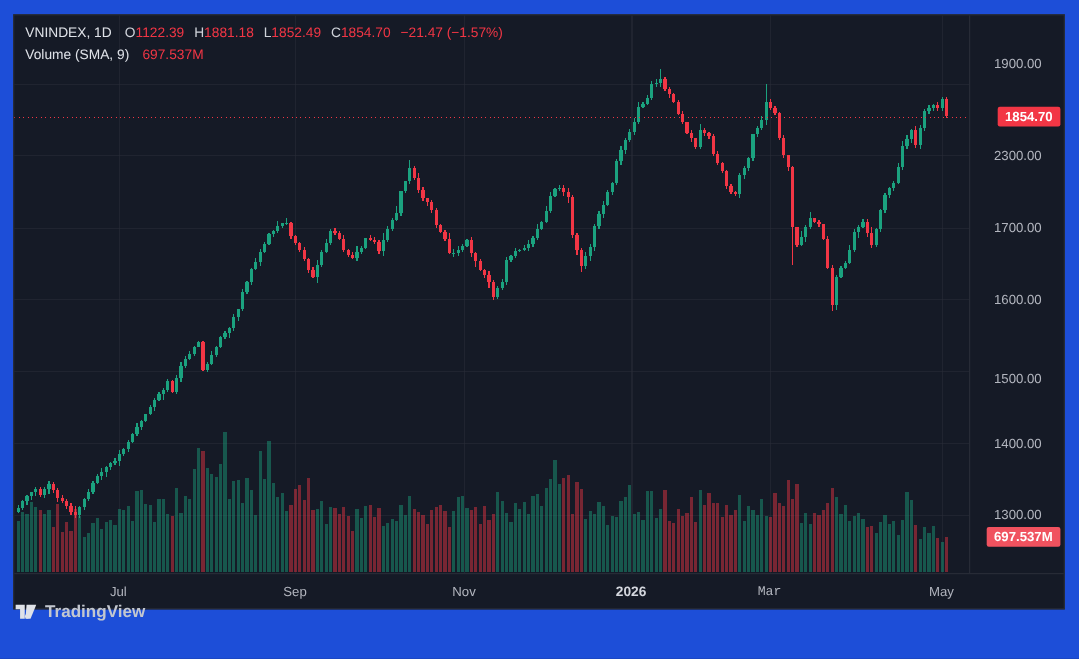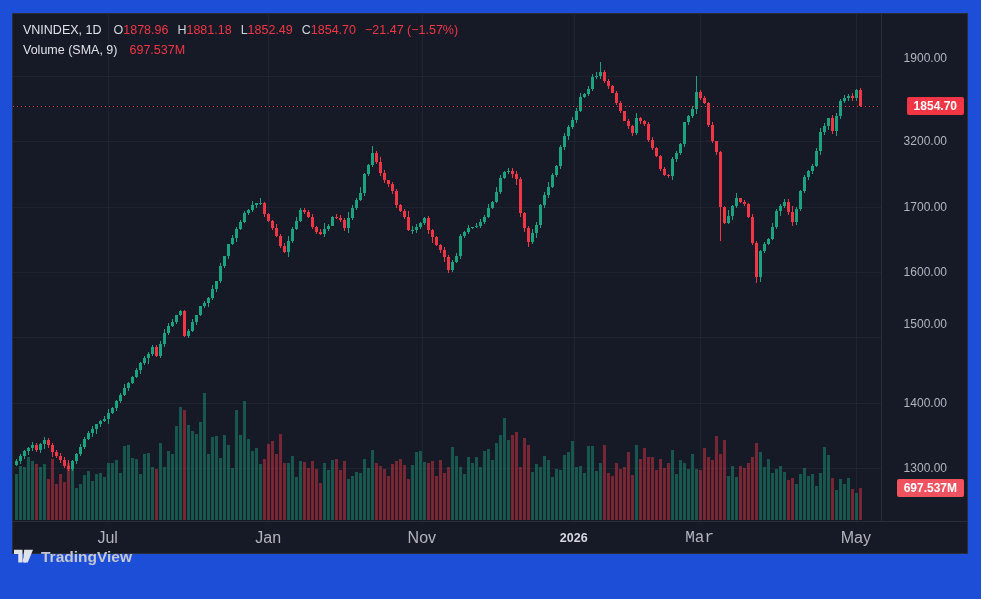--- a/index.html
+++ b/index.html
@@ -17,21 +17,21 @@
   .red{color:#f23645;}
   .price-axis{position:absolute;left:868px;top:0;width:86px;height:507px;
               border-left:1px solid #2a2e39;cursor:ns-resize;}
   .tick-label{position:absolute;right:21px;transform:translateY(-50%);
               font-size:12px;color:#b2b5be;}
   .axis-badge{position:absolute;right:4px;height:18px;line-height:18px;padding:0 7px;
               border-radius:2px;font-size:12px;font-weight:700;color:#ffffff;z-index:6;}
   .time-axis{position:absolute;left:0;top:507px;width:954px;height:32px;
              border-top:1px solid #2a2e39;cursor:ew-resize;}
   .month{position:absolute;top:50%;transform:translate(-50%,-50%);
-         font-size:16px;color:#b2b5be;white-space:nowrap;}
+         font-size:12px;color:#b2b5be;white-space:nowrap;}
   .month.bold{font-weight:700;font-size:12.5px;color:#d4d7de;}
   .brand{position:absolute;left:14px;top:548px;display:flex;align-items:center;gap:8px;
          color:#c3c7cf;font-size:15.5px;font-weight:700;cursor:pointer;}
   .brand svg{display:block;}
 </style>
 </head>
 <body>
 
 <div class="stage">
   <div class="widget">
@@ -685,48 +685,48 @@
           <rect x="838" y="81.85194612206581" width="3" height="2.452784022235619" fill="#f23645" shape-rendering="crispEdges"></rect>
           <rect x="843" y="74.60064179970824" width="1" height="12.602485757699483" fill="#1ba27f" shape-rendering="crispEdges"></rect>
           <rect x="842" y="75.72" width="3" height="8.584730144301432" fill="#1ba27f" shape-rendering="crispEdges"></rect>
           <rect x="847" y="74.29573333333329" width="1" height="18.74413333333338" fill="#f23645" shape-rendering="crispEdges"></rect>
           <rect x="846" y="75.7461333333333" width="3" height="15.84986666666667" fill="#f23645" shape-rendering="crispEdges"></rect>
           <line x1="0" y1="92.5" x2="868" y2="92.5" stroke="#f23645" stroke-width="1" shape-rendering="crispEdges" stroke-dasharray="1,3"></line>
         </svg>
       <div class="legend">
         <div class="legend-row">
           <span class="title">VNINDEX, 1D</span>
-          <span class="pair"><span class="k">O</span><span class="red">1878.96</span></span>
+          <span class="pair"><span class="k">O</span><span class="red">1122.39</span></span>
           <span class="pair"><span class="k">H</span><span class="red">1881.18</span></span>
           <span class="pair"><span class="k">L</span><span class="red">1852.49</span></span>
           <span class="pair"><span class="k">C</span><span class="red">1854.70</span></span>
           <span class="red">−21.47 (−1.57%)</span>
         </div>
         <div class="legend-row">
           <span class="title">Volume (SMA, 9)</span>
           <span class="red">697.537M</span>
         </div>
       </div>
     </div>
 
     <div class="price-axis" id="price-axis">
       <div class="axis-badge" id="price-badge" style="top: 82.596px; background: rgb(242, 54, 69);">1854.70</div>
       <div class="axis-badge" id="volume-badge" style="top: 465px; background: rgb(240, 82, 95);">697.537M</div>
     <div class="tick-label" style="top: 44px; text-align: right;">1900.00</div>
-        <div class="tick-label" style="top: 127.333px;">3200.00</div>
+        <div class="tick-label" style="top: 127.333px;">2300.00</div>
         <div class="tick-label" style="top: 192.667px;">1700.00</div>
         <div class="tick-label" style="top: 258px;">1600.00</div>
-        <div class="tick-label" style="top: 310px;">1500.00</div>
+        <div class="tick-label" style="top: 330px;">1500.00</div>
         <div class="tick-label" style="top: 388.667px;">1400.00</div>
         <div class="tick-label" style="top: 454px; text-align: center;">1300.00</div>
       </div>
 
     <div class="time-axis" id="time-axis">
         <div class="month" style="left: 94.612px;">Jul</div>
-        <div class="month" style="left: 255.192px;">Jan</div>
+        <div class="month" style="left: 255.192px;">Sep</div>
         <div class="month" style="left: 408.828px;">Nov</div>
         <div class="month bold" style="left: 560.728px;">2026</div>
         <div class="month" style="left: 686.588px; font-family: Liberation Mono, monospace;">Mar</div>
         <div class="month" style="left: 842.828px; text-align: center;">May</div>
       </div>
   </div>
 
   <div class="brand">
     <svg width="19" height="16" viewBox="0 0 21 16">
       <g fill="#dfe2e8">

